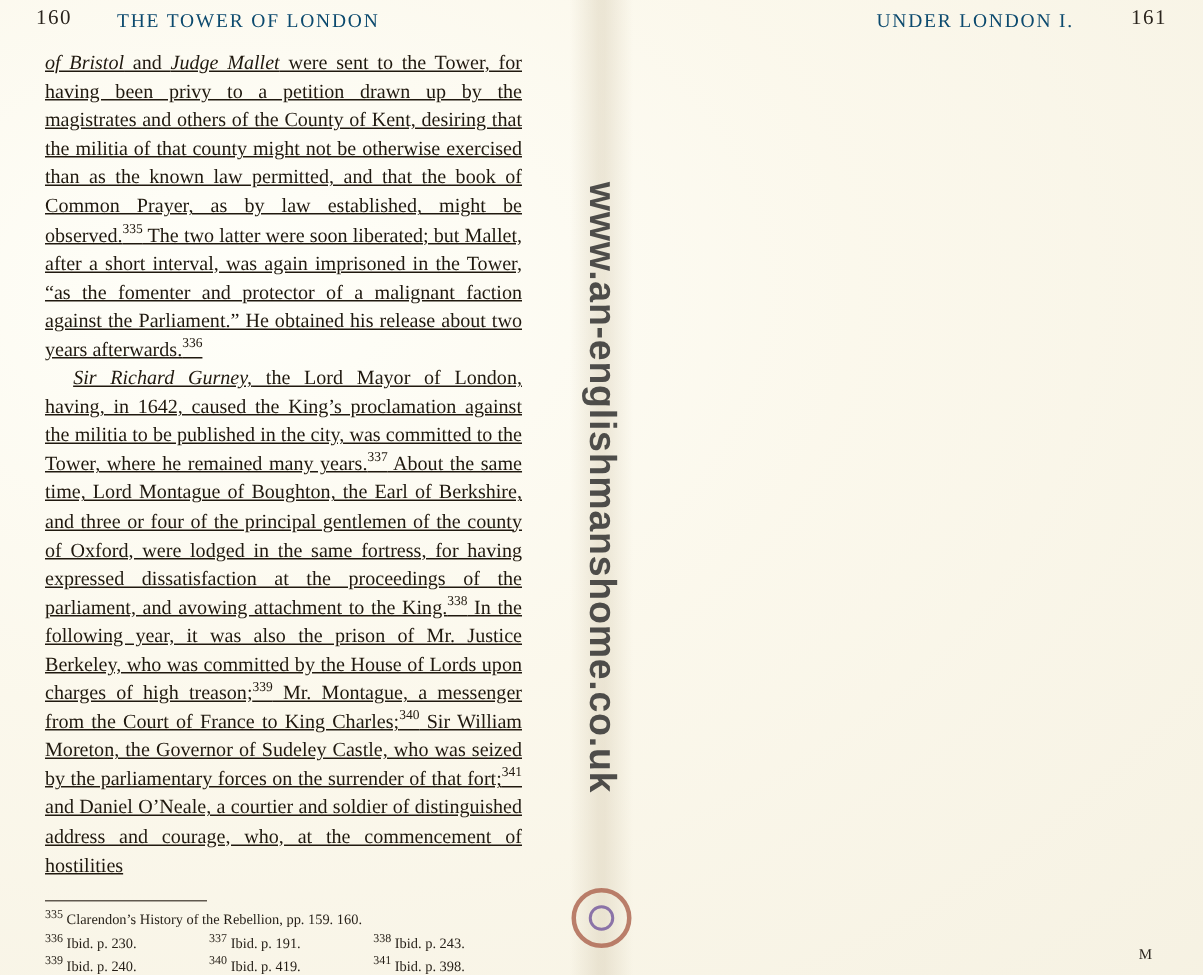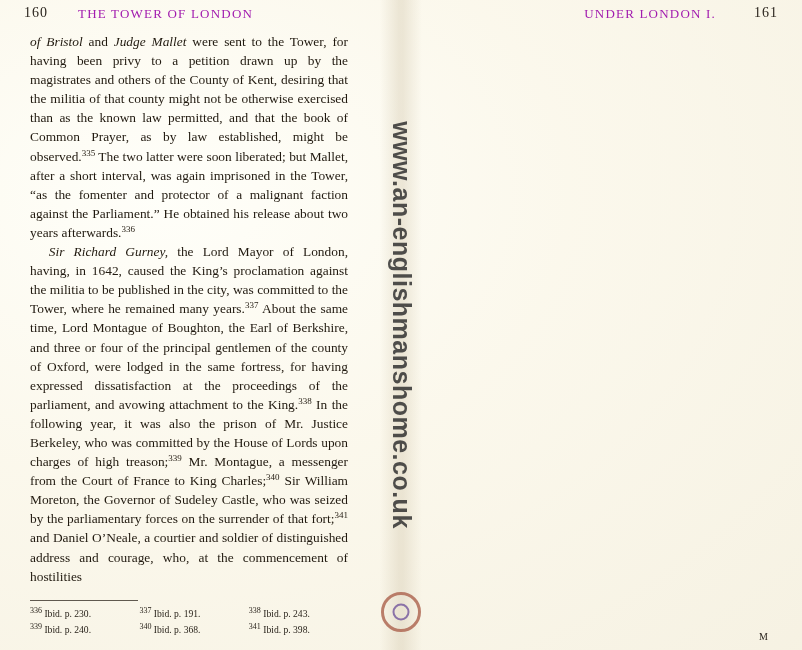--- a/index.html
+++ b/index.html
@@ -34,21 +34,21 @@
   }
   .left-half  { left: 0;    width: 401px; }
   .right-half { left: 401px; width: 401px; }
 
   .running-head {
     position: absolute;
     top: 6px;
     font-variant: small-caps;
     letter-spacing: 1.2px;
     font-size: 13px;
-    color: #a21caf;
+    color: #0c4a6e;
     white-space: nowrap;
   }
   .folio {
     position: absolute;
     top: 5px;
     font-size: 14px;
     letter-spacing: 1px;
     color: #2a241d;
   }
   .folio-left  { left: 24px; }
@@ -57,20 +57,21 @@
   .head-right  { right: 86px; }
 
   .col {
     position: absolute;
     top: 32px;
     font-size: 13.4px;
     line-height: 19.1px;
     text-align: justify;
     text-justify: inter-word;
     color: #20190f;
+    text-decoration: underline;
   }
   .col-left  { left: 30px;  width: 318px; }
 
   .col p {
     margin: 0;
     text-indent: 1.4em;
   }
   .col p.noindent { text-indent: 0; }
   i, .it { font-style: italic; }
   sup {
@@ -197,41 +198,47 @@
         parliamentary forces on the surrender of that fort;<sup>341</sup> and
         Daniel O’Neale, a courtier and soldier of distinguished address and
         courage, who, at the commencement of hostilities
       </p>
     </div>
 
     <div class="rule rule-left"></div>
 
     <div class="notes notes-left">
       <span class="nrow">
+        <span class="ncell" style="width:322px">
+          <sup>335</sup>
+          <span>Clarendon’s History of the Rebellion, pp. 159. 160.</span>
+        </span>
+      </span>
+      <span class="nrow">
         <span class="ncell" style="width:107px">
           <sup>336</sup>
           <span>Ibid. p. 230.</span>
         </span>
         <span class="ncell" style="width:107px">
           <sup>337</sup>
           <span>Ibid. p. 191.</span>
         </span>
         <span class="ncell" style="width:100px">
           <sup>338</sup>
           <span>Ibid. p. 243.</span>
         </span>
       </span>
       <span class="nrow">
         <span class="ncell" style="width:107px">
           <sup>339</sup>
           <span>Ibid. p. 240.</span>
         </span>
         <span class="ncell" style="width:107px">
           <sup>340</sup>
-          <span>Ibid. p. 368.</span>
+          <span>Ibid. p. 419.</span>
         </span>
         <span class="ncell" style="width:100px">
           <sup>341</sup>
           <span>Ibid. p. 398.</span>
         </span>
       </span>
     </div>
   </div>
 
   <div class="page-half right-half">

